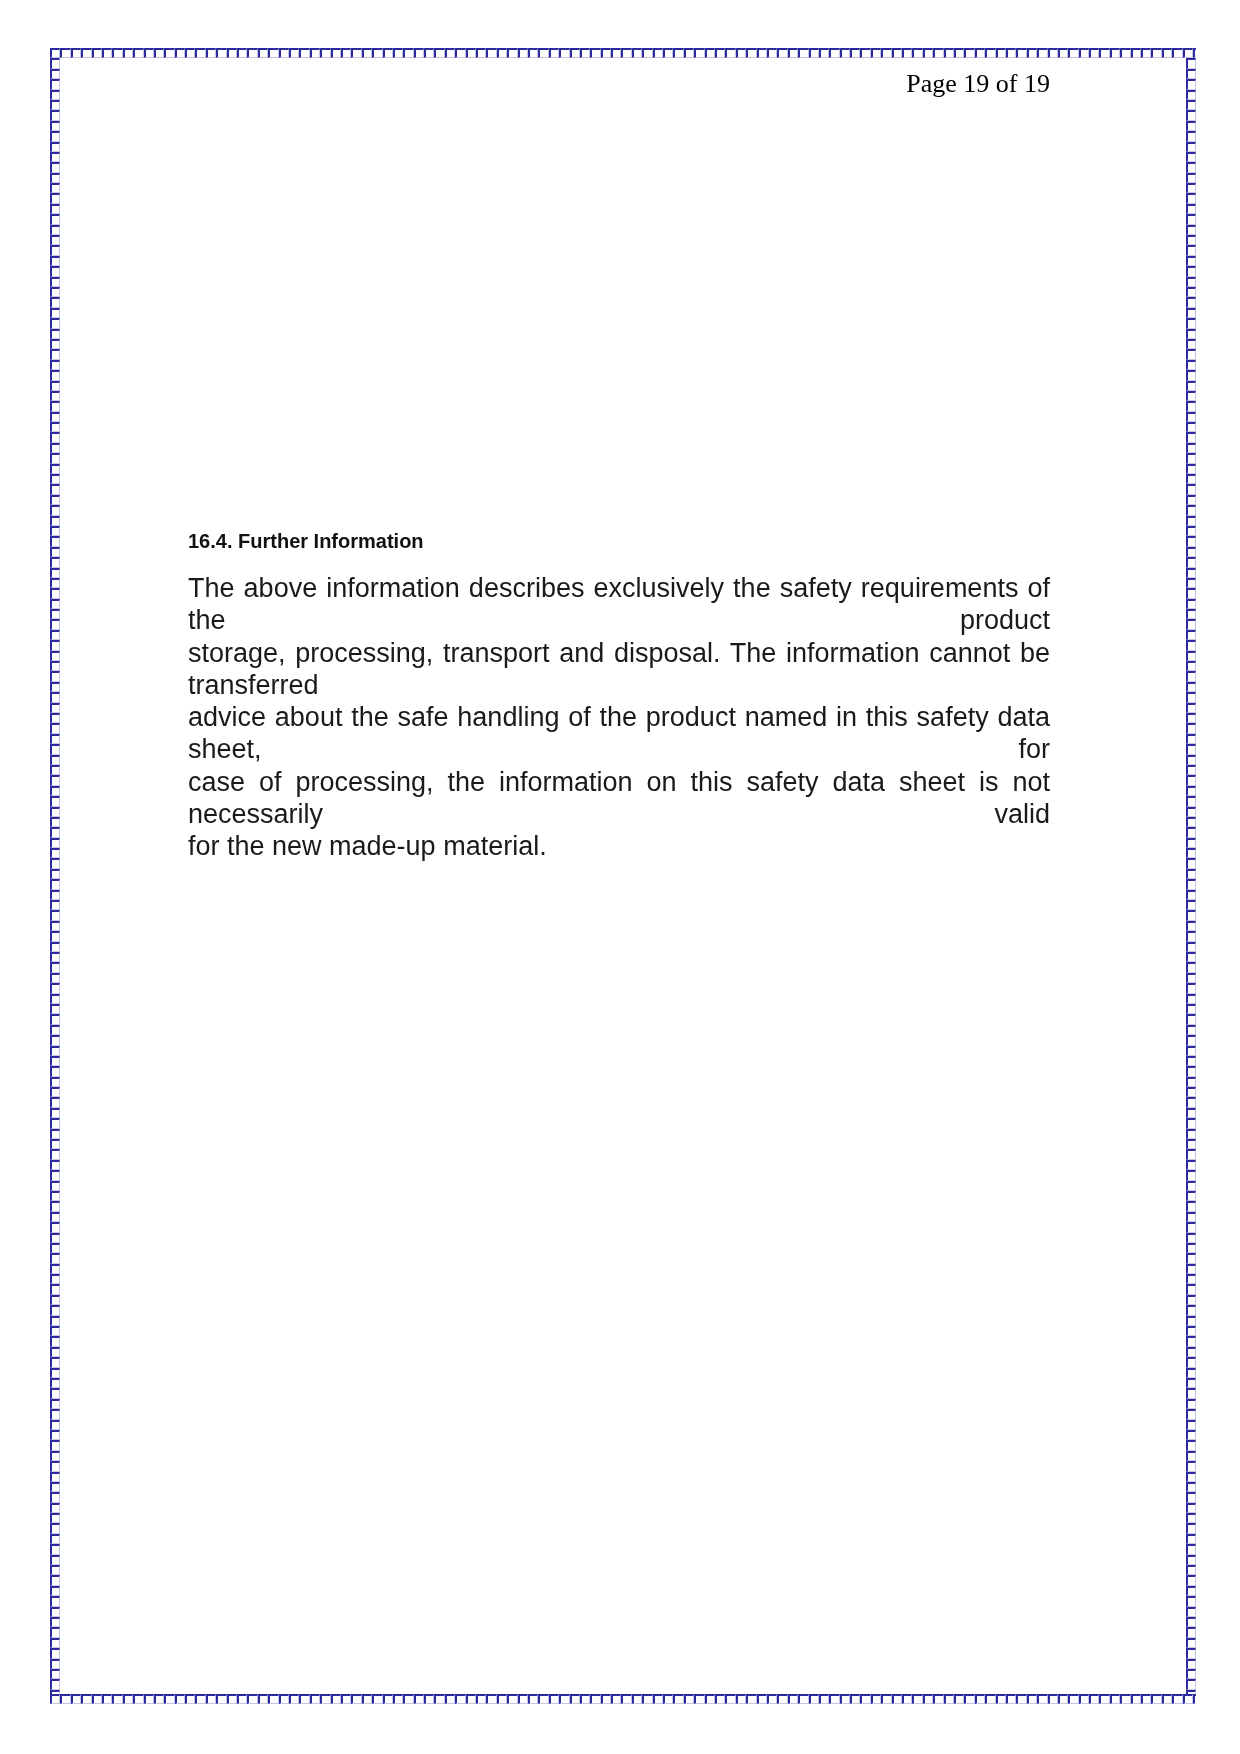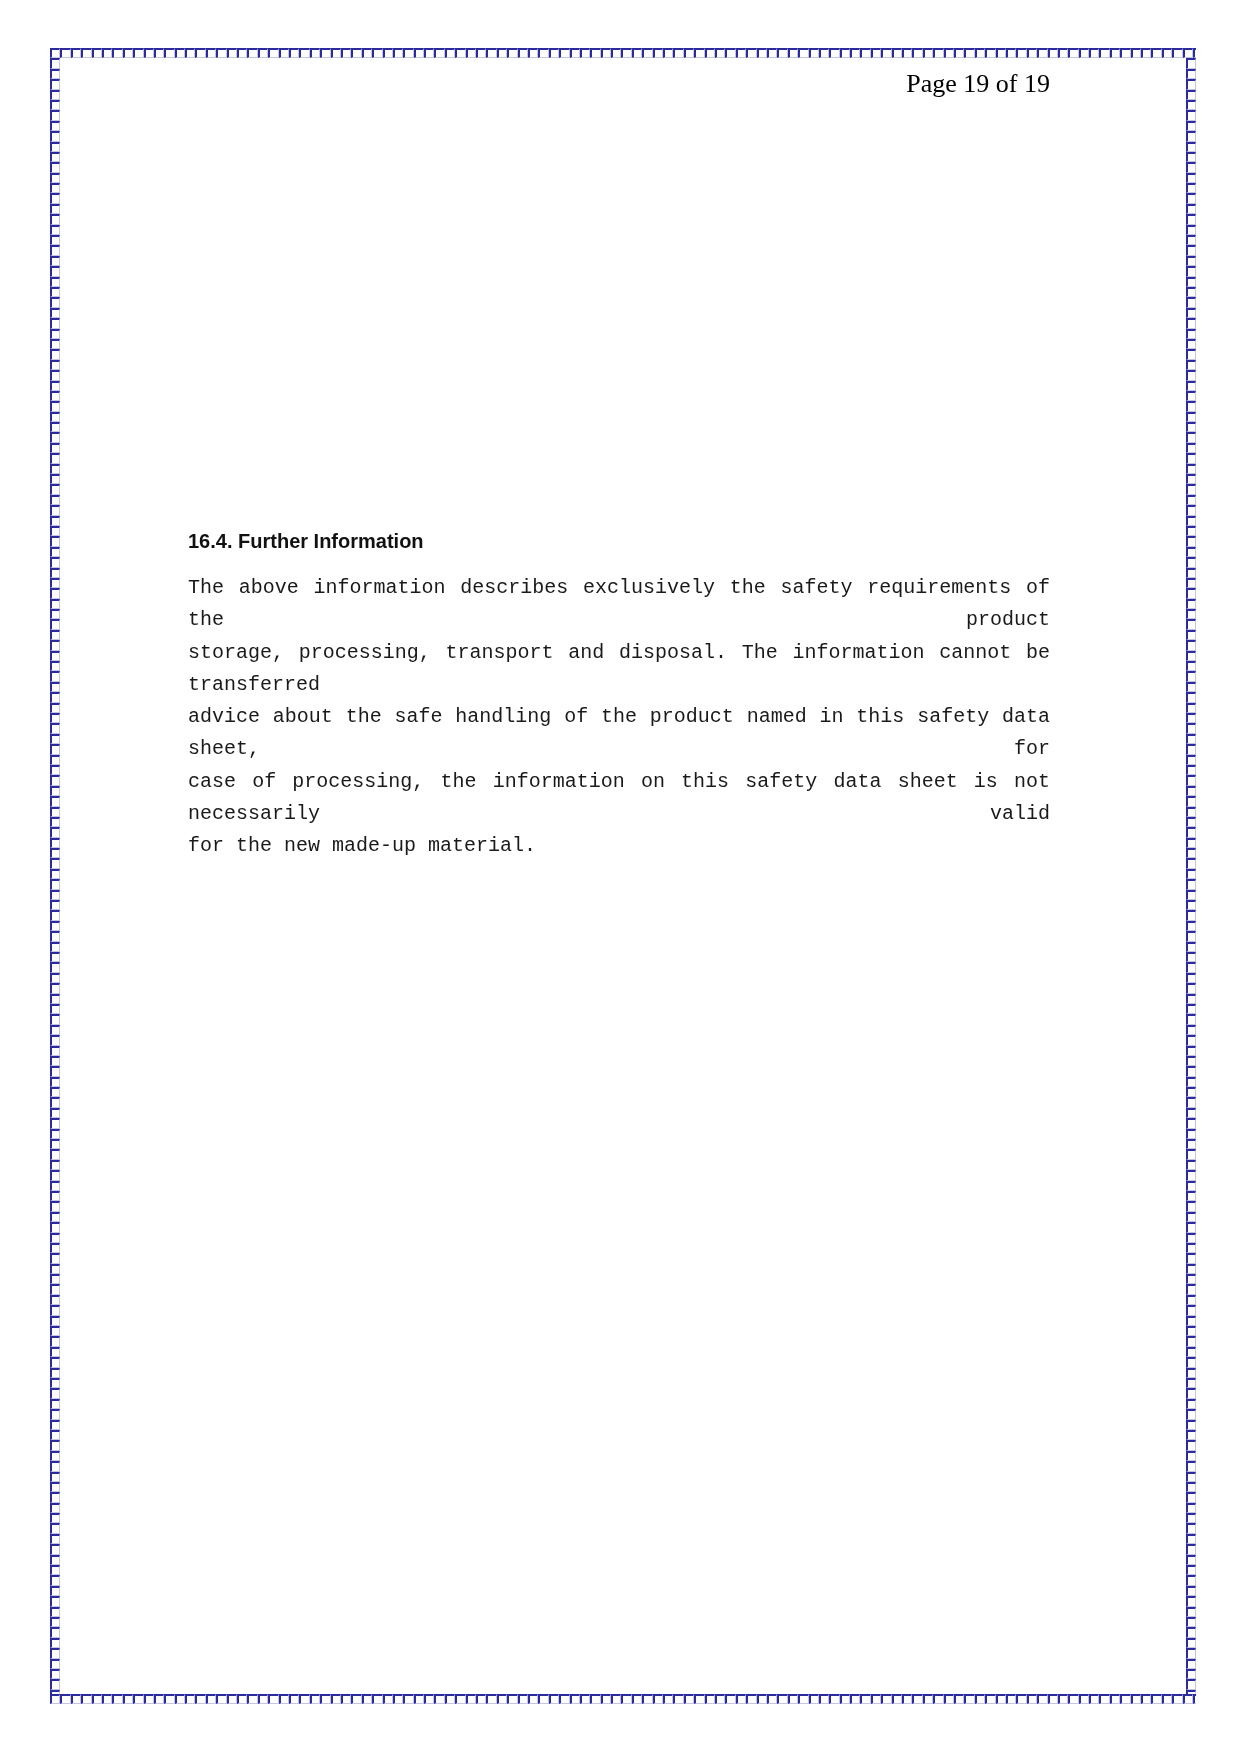--- a/index.html
+++ b/index.html
@@ -70,24 +70,23 @@
     font-size: 20px;
     line-height: 32px;
     color: #111111;
     margin-top: 19px;
   }
   .paragraph {
     position: absolute;
     top: 572px;
     left: 188px;
     width: 862px;
-    font-size: 20px;
+    font-size: 27px;
     line-height: 32.3px;
     color: #1a1a1a;
-    font-family: Liberation Mono, monospace;
   }
   .para-line {
     text-align: justify;
     text-align-last: justify;
     white-space: normal;
   }
   .para-line.para-last {
     text-align: left;
     text-align-last: left;
   }

